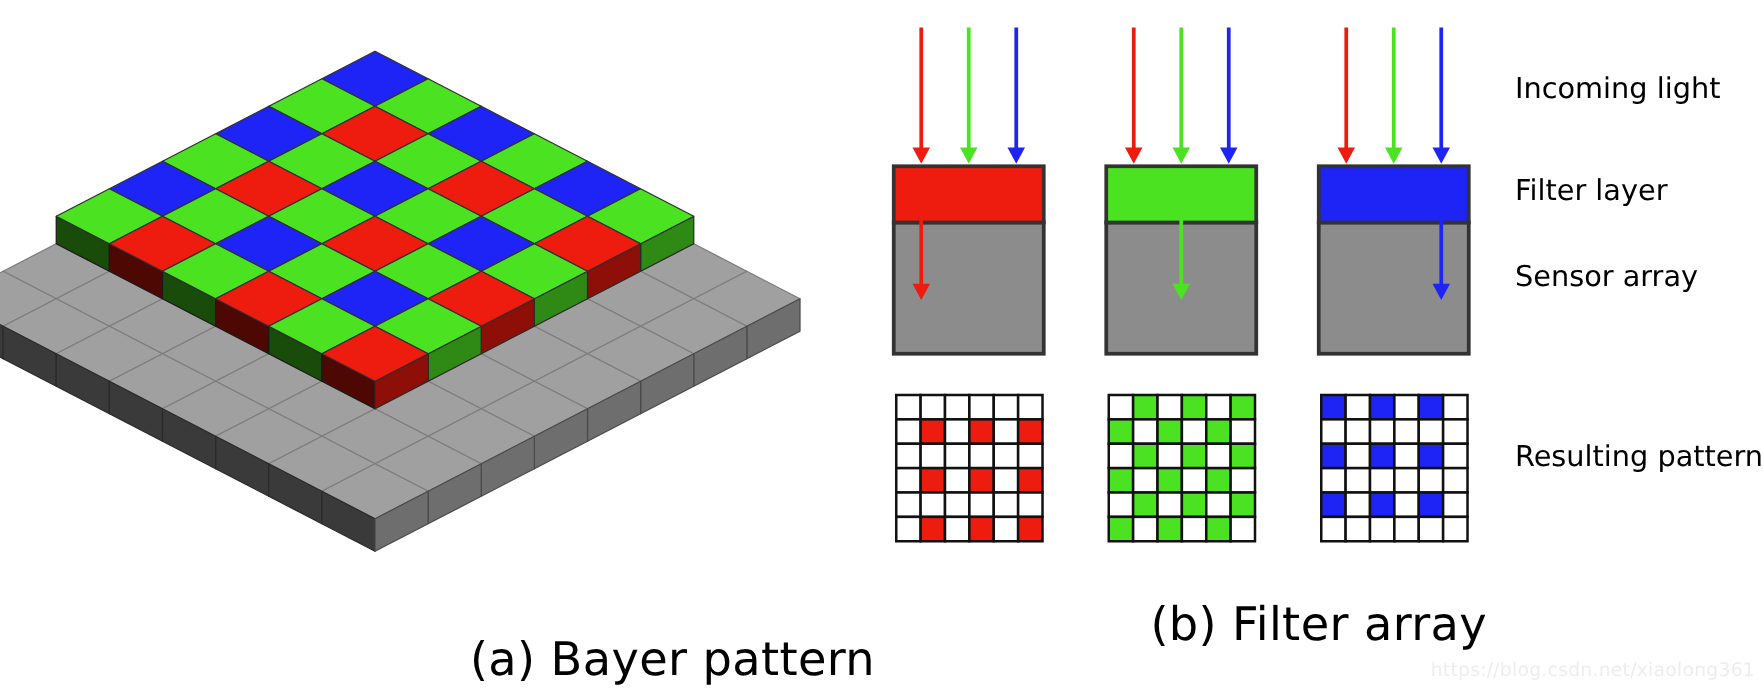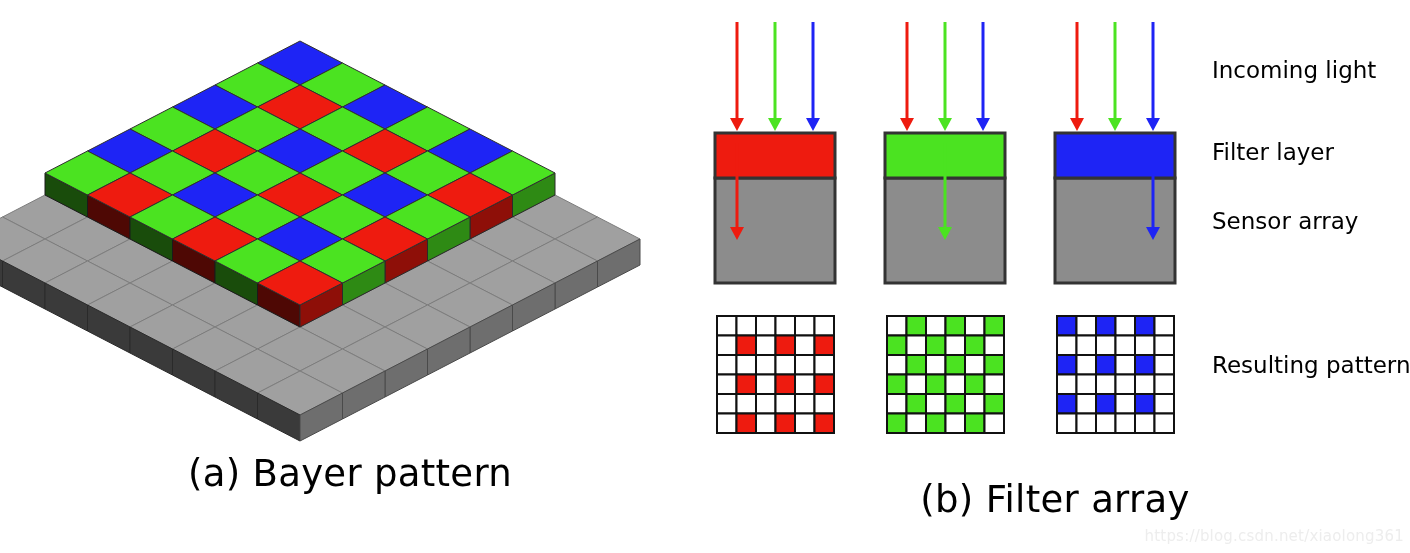--- a/index.html
+++ b/index.html
@@ -32,21 +32,21 @@
     position: absolute;
     left: 0;
     width: 100%;
     text-align: center;
     font-size: 37px;
     font-weight: 400;
     letter-spacing: 0.3px;
     color: #000;
     white-space: nowrap;
   }
-  #caption-a { top: 452px; }
+  #caption-a { top: 506px; text-align: right; }
   #caption-b { top: 478px; }
 
   svg { display: block; }
 
   .diagram-label {
     font-family: "DejaVu Sans", "Liberation Sans", sans-serif;
     font-size: 23px;
     fill: #000000;
   }
 

